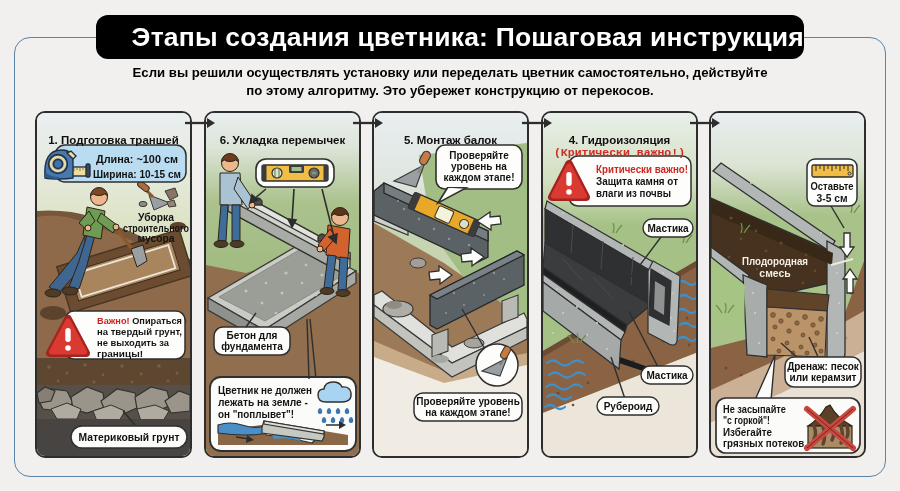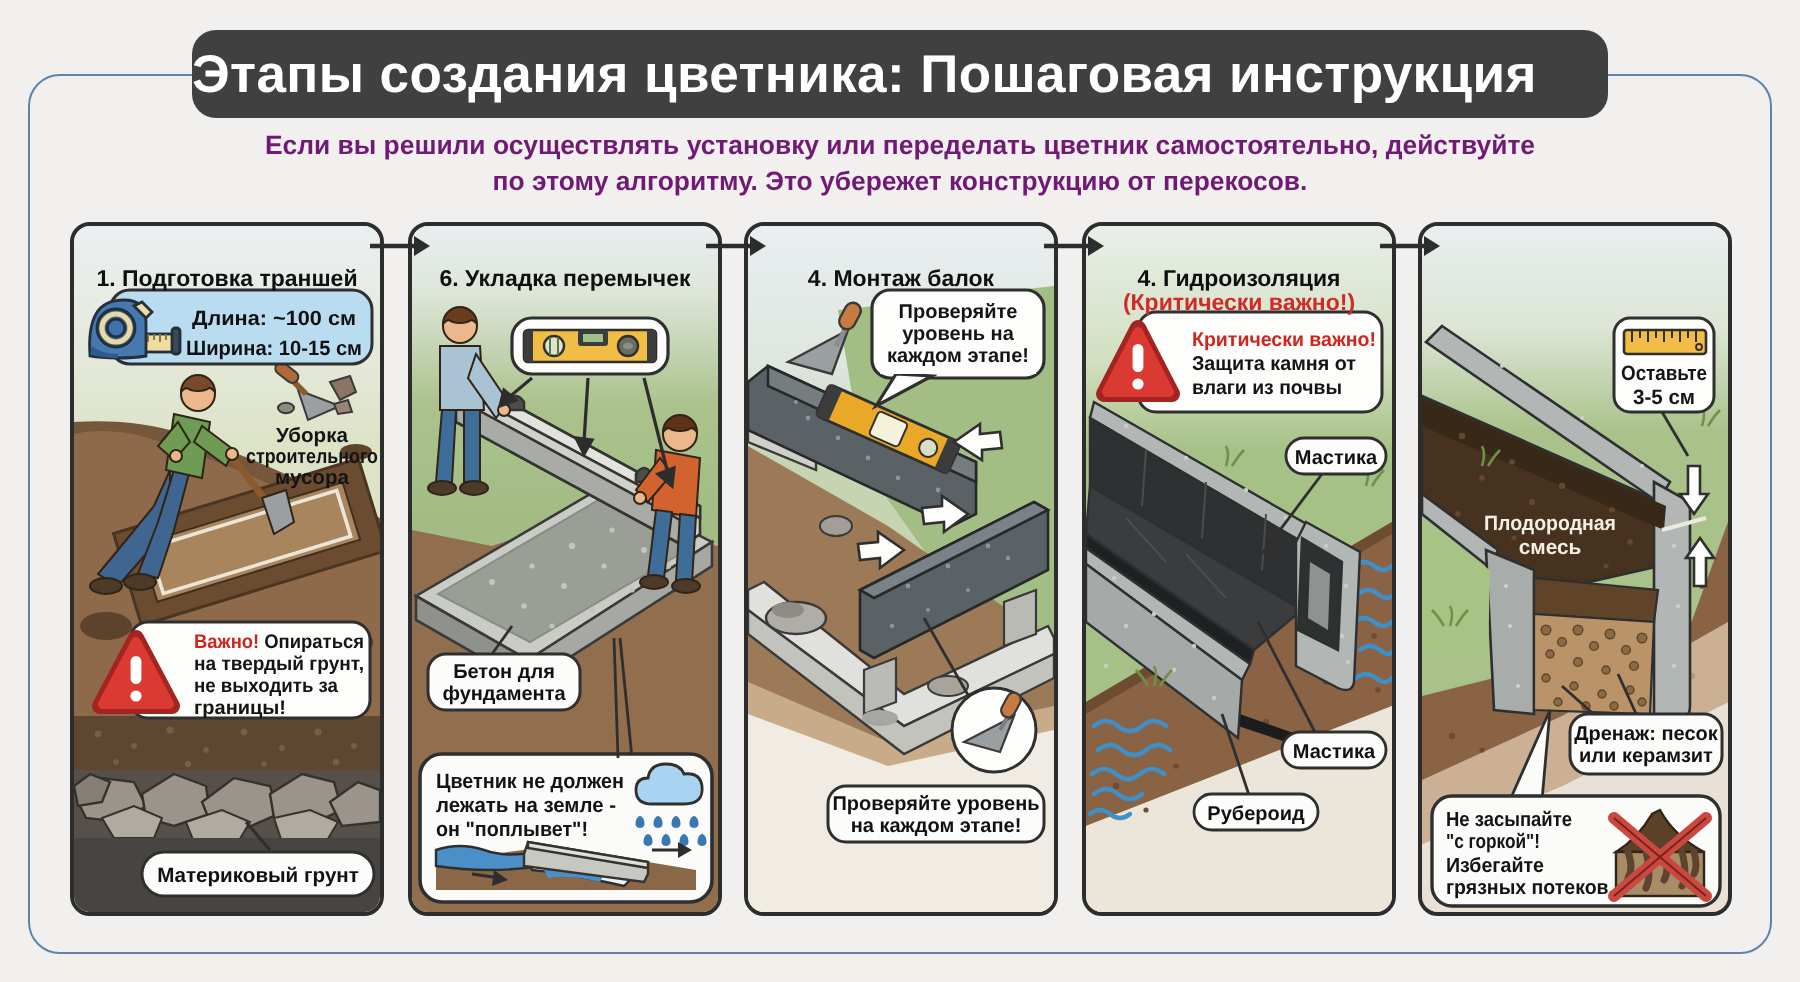--- a/index.html
+++ b/index.html
@@ -1,24 +1,24 @@
 <!DOCTYPE html>
 <html><head>
 <meta charset="utf-8">
 <style>
   html,body{margin:0;padding:0;}
   body{width:900px;height:491px;background:#f1f0ee;font-family:"Liberation Sans",sans-serif;position:relative;overflow:hidden;-webkit-font-smoothing:antialiased;}
   .frame{position:absolute;left:14px;top:37px;width:872px;height:440px;border:1.5px solid #5b84ab;border-radius:16px;box-sizing:border-box;}
-  .banner{position:absolute;left:96px;top:15px;width:708px;height:44px;background:#404040;border-radius:12px;display:flex;align-items:center;justify-content:flex-start;}
+  .banner{position:absolute;left:96px;top:15px;width:708px;height:44px;background:#000000;border-radius:12px;display:flex;align-items:center;justify-content:flex-end;}
   .banner span{color:#fff;font-weight:bold;font-size:26.5px;letter-spacing:.2px;}
-  .subtitle{position:absolute;left:0;top:64px;width:900px;text-align:center;font-size:13.2px;line-height:18px;color:#701a75;font-weight:bold;}
+  .subtitle{position:absolute;left:0;top:64px;width:900px;text-align:center;font-size:13.2px;line-height:18px;color:#000000;font-weight:bold;}
   .panel{position:absolute;top:111px;width:157px;height:347px;border:2px solid #2d2d2d;border-radius:10px;background:#e9eef0;box-sizing:border-box;overflow:hidden;}
   .panel svg{position:absolute;left:0;top:0;}
   .ptitle{position:absolute;top:5px;left:0;width:100%;text-align:center;font-weight:bold;font-size:11.5px;color:#101010;z-index:5;margin-top:16px;}
-  .ptitle .red{color:#cf2b27;}
+  .ptitle .red{color:#cf2b27;font-family:Liberation Mono, monospace;}
   .arrowh{position:absolute;z-index:9;}
 </style>
 </head>
 <body>
   <div class="frame"></div>
   <div class="banner">
     <span>Этапы создания цветника: Пошаговая инструкция</span>
   </div>
   <div class="subtitle">Если вы решили осуществлять установку или переделать цветник самостоятельно, действуйте<br>по этому алгоритму. Это убережет конструкцию от перекосов.</div>
 
@@ -375,21 +375,21 @@
       <g stroke="#3a3a3a" stroke-width="1.1">
         <path d="M108 258 L133 245 L126 263 Z" fill="#9aa0a2"></path>
         <path d="M126 252 L130 245" stroke="#7a7d7f" stroke-width="2"></path>
         <rect x="128" y="233" width="7" height="13" rx="3.5" transform="rotate(28 131.5 239.5)" fill="#c87b40"></rect>
       </g>
 
       <rect x="40" y="280" width="108" height="28" rx="9" fill="#fcfcfa" stroke="#2f2f2f" stroke-width="1.5"></rect>
       <text x="94" y="292" font-size="10" font-weight="bold" fill="#111" text-anchor="middle" font-family="Liberation Sans">Проверяйте уровень</text>
       <text x="94" y="303" font-size="10" font-weight="bold" fill="#111" text-anchor="middle" font-family="Liberation Sans">на каждом этапе!</text>
     </svg>
-    <div class="ptitle">4. Монтаж балок</div>
+    <div class="ptitle">5. Монтаж балок</div>
   </div>
 
   <div class="panel" id="p4" style="left:541px;">
     <svg width="153" height="343" viewBox="0 0 153 343">
       <defs>
         <linearGradient id="g4" x1="0" y1="0" x2="0" y2="1">
           <stop offset="0" stop-color="#e9efe9"></stop>
           <stop offset="0.2" stop-color="#d2dfbf"></stop>
           <stop offset="0.33" stop-color="#a5c186"></stop>
         </linearGradient>

